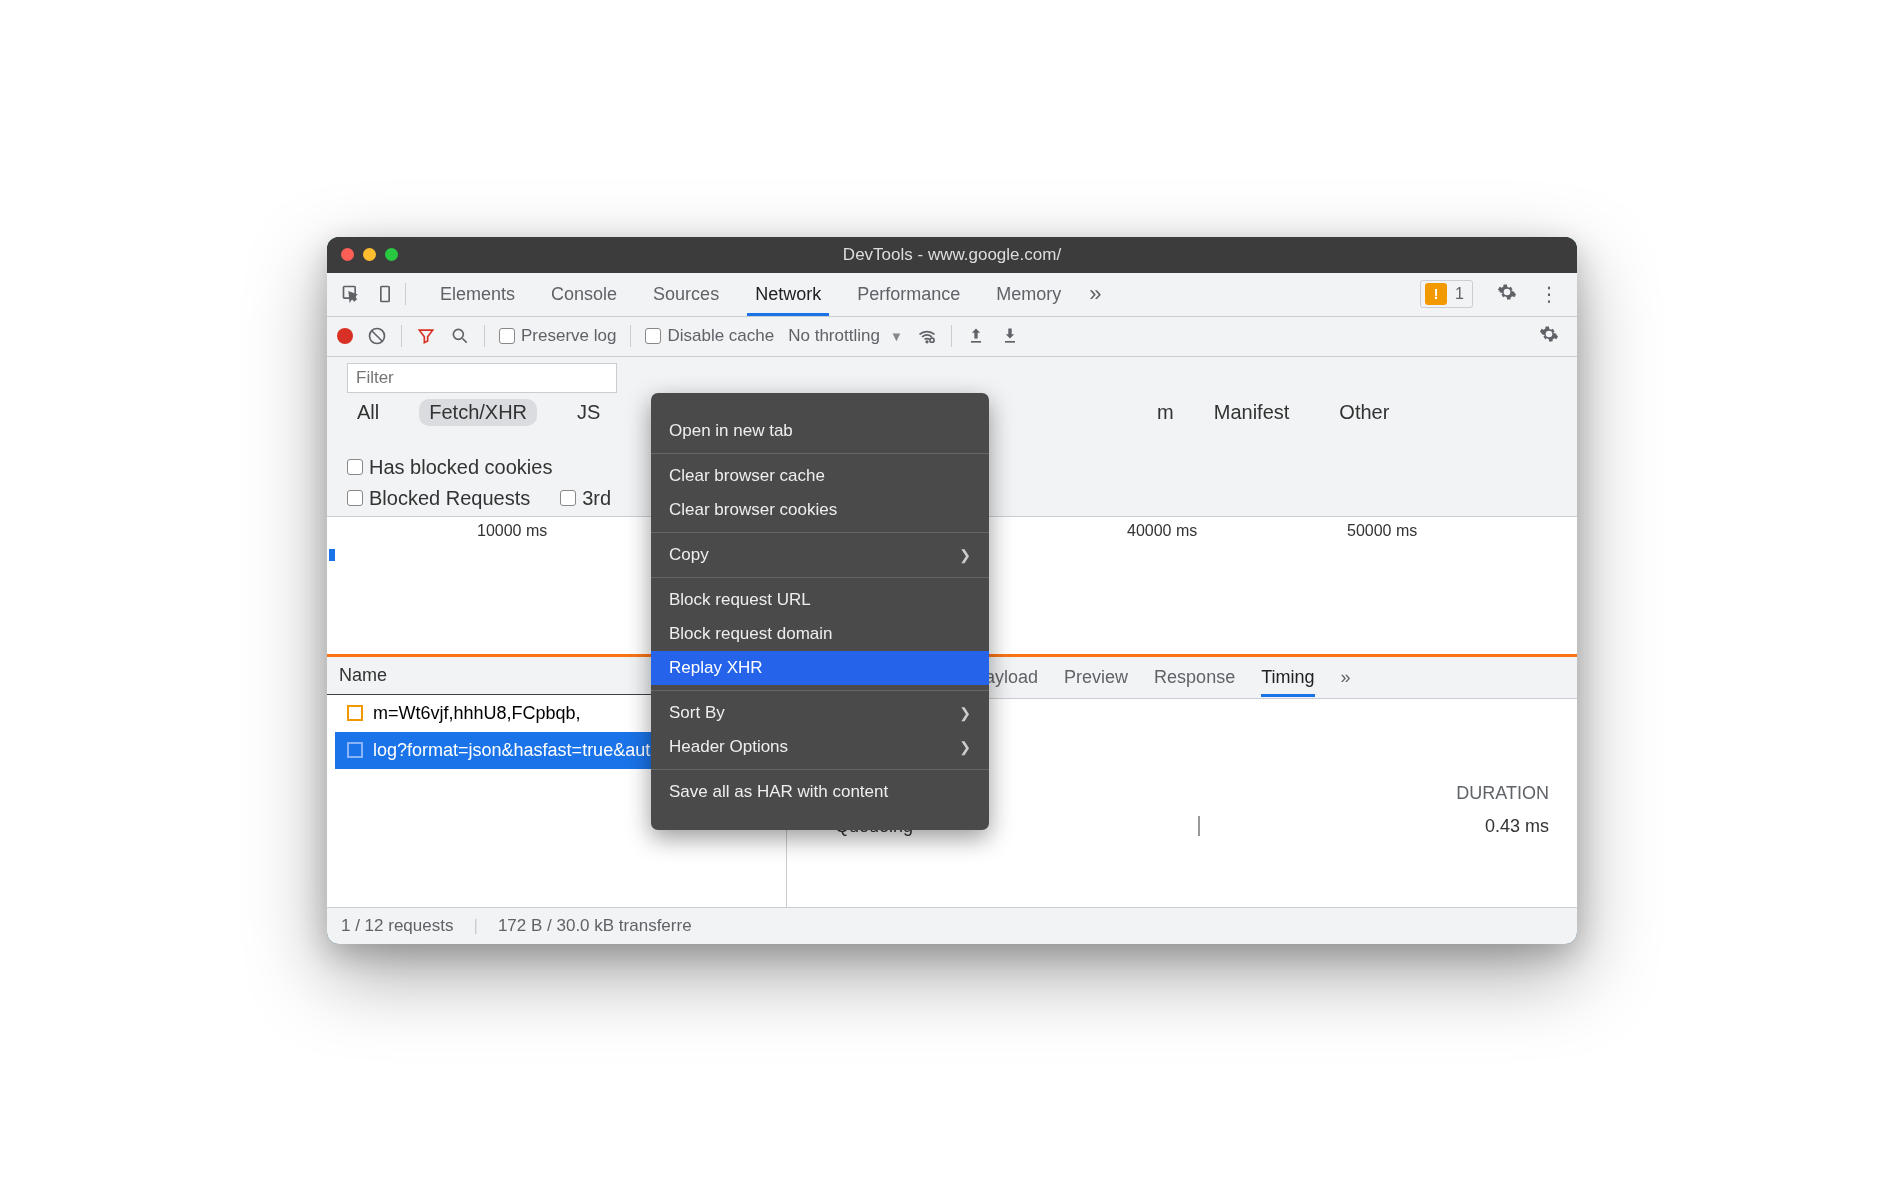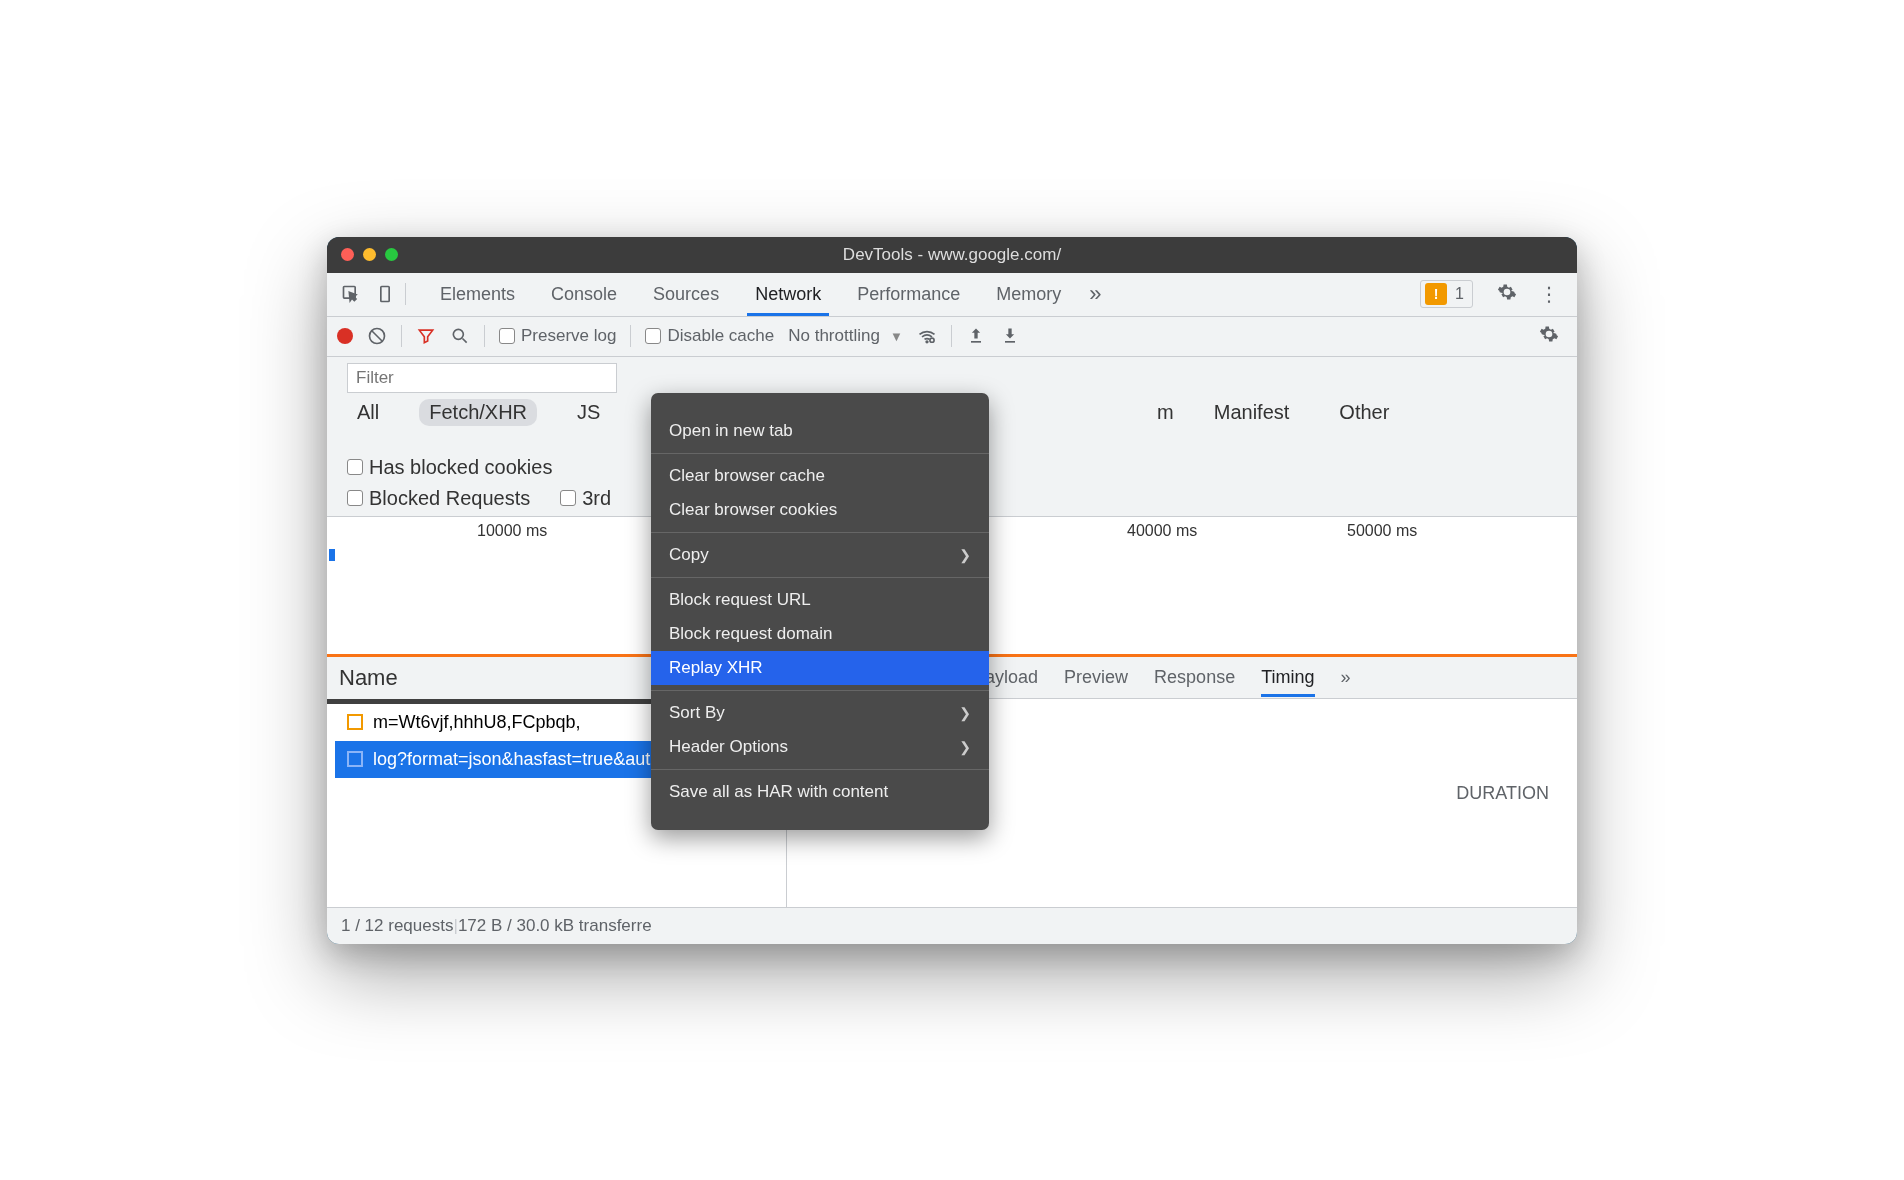--- a/index.html
+++ b/index.html
@@ -40,36 +40,36 @@
 .filter-pill { padding: 2px 10px; border-radius: 10px; }
 .filter-pill.active { background: #dadce0; }
 
 .timeline { background: #fff; border-bottom: 3px solid #f97316; height: 140px; position: relative; }
 .time-labels { display: flex; font-size: 16px; color: #333; height: 28px; align-items: center; }
 .time-labels span { position: absolute; }
 .tmark { position: absolute; left: 2px; top: 32px; width: 6px; height: 12px; background: #1a73e8; }
 
 .split { display: flex; height: 250px; background: #fff; }
 .left { flex: 0 0 460px; border-right: 1px solid #cacdd1; background: #fff; display: flex; flex-direction: column; }
-.left-header { background: #f1f3f4; border-bottom: 5px solid #404040; padding: 8px 12px; font-size: 22px; color: #333; }
+.left-header { background: #f1f3f4; border-bottom: 1px solid #404040; padding: 8px 12px; font-size: 18px; color: #333; }
 .req { padding: 8px 12px; font-size: 18px; display: flex; align-items: center; gap: 10px; margin-left: 8px; }
 .req-ic { width: 16px; height: 16px; border: 2px solid #f29900; display: inline-block; }
 .req-ic.blue { border-color: #8ab4f8; background: transparent; }
 .req.selected { background: #1a73e8; color: #fff; }
 
 .right { flex: 1; display: flex; flex-direction: column; }
 .right-tabs { display: flex; align-items: center; height: 42px; background: #f1f3f4; border-bottom: 1px solid #cacdd1; padding: 0 10px; gap: 26px; font-size: 18px; color: #5f6368; }
 .rtab.active { color: #202124; position: relative; }
 .rtab.active::after { content:''; position:absolute; bottom:-9px; left:0; right:0; height:3px; background:#1a73e8; }
 .right-body { padding: 14px 28px; font-size: 18px; color: #333; }
 .timing-row { display: flex; justify-content: space-between; padding: 6px 0; }
 .timing-head { color: #5f6368; }
 .qbar { display:inline-block; width:2px; height:20px; background:#999; margin: 0 4px; }
 
-.statusbar { background: #f1f3f4; border-top: 1px solid #cacdd1; padding: 8px 14px; font-size: 17px; color: #5f6368; display: flex; border-bottom-left-radius: 12px; border-bottom-right-radius: 12px; }
+.statusbar { background: #f1f3f4; border-top: 1px solid #cacdd1; padding: 8px 14px; font-size: 17px; color: #5f6368; display: flex; gap: 20px; border-bottom-left-radius: 12px; border-bottom-right-radius: 12px; }
 .statusbar .sdiv { color: #cacdd1; }
 
 .ctxmenu { position: absolute; top: 156px; left: 324px; width: 338px; background: #4a4a4a; border-radius: 7px; box-shadow: 0 8px 24px rgba(0,0,0,0.4); padding: 21px 0; font-size: 17px; color: #eee; z-index: 100; }
 .ctxitem { padding: 7px 18px; display: flex; justify-content: space-between; align-items: center; cursor: pointer; }
 .ctxitem.hover { background: #2563eb; color: #fff; }
 .ctxsep { height: 1px; background: #666; margin: 5px 0; }
 .ctx-arrow { color: #ccc; font-size: 14px; }
 
 svg { width: 20px; height: 20px; }
 </style>
@@ -240,20 +240,25 @@
         <span class="rtab active">Timing</span>
         <span>»</span>
       </div>
       <div class="right-body">
         <div><span>0 ms</span></div>
         <div>Started at 259.43 ms</div>
         <div class="timing-row" style="margin-top:22px">
           <span class="timing-head">Resource Scheduling</span>
           <span class="timing-head">DURATION</span>
         </div>
+        <div class="timing-row">
+          <span style="padding-left:20px">Queueing</span>
+          <span><span class="qbar"></span></span>
+          <span>0.43 ms</span>
+        </div>
       </div>
     </div>
   </div>
 
   <div class="statusbar">
     <span>1 / 12 requests</span>
     <span class="sdiv">|</span>
     <span>172 B / 30.0 kB transferre</span>
   </div>
 

